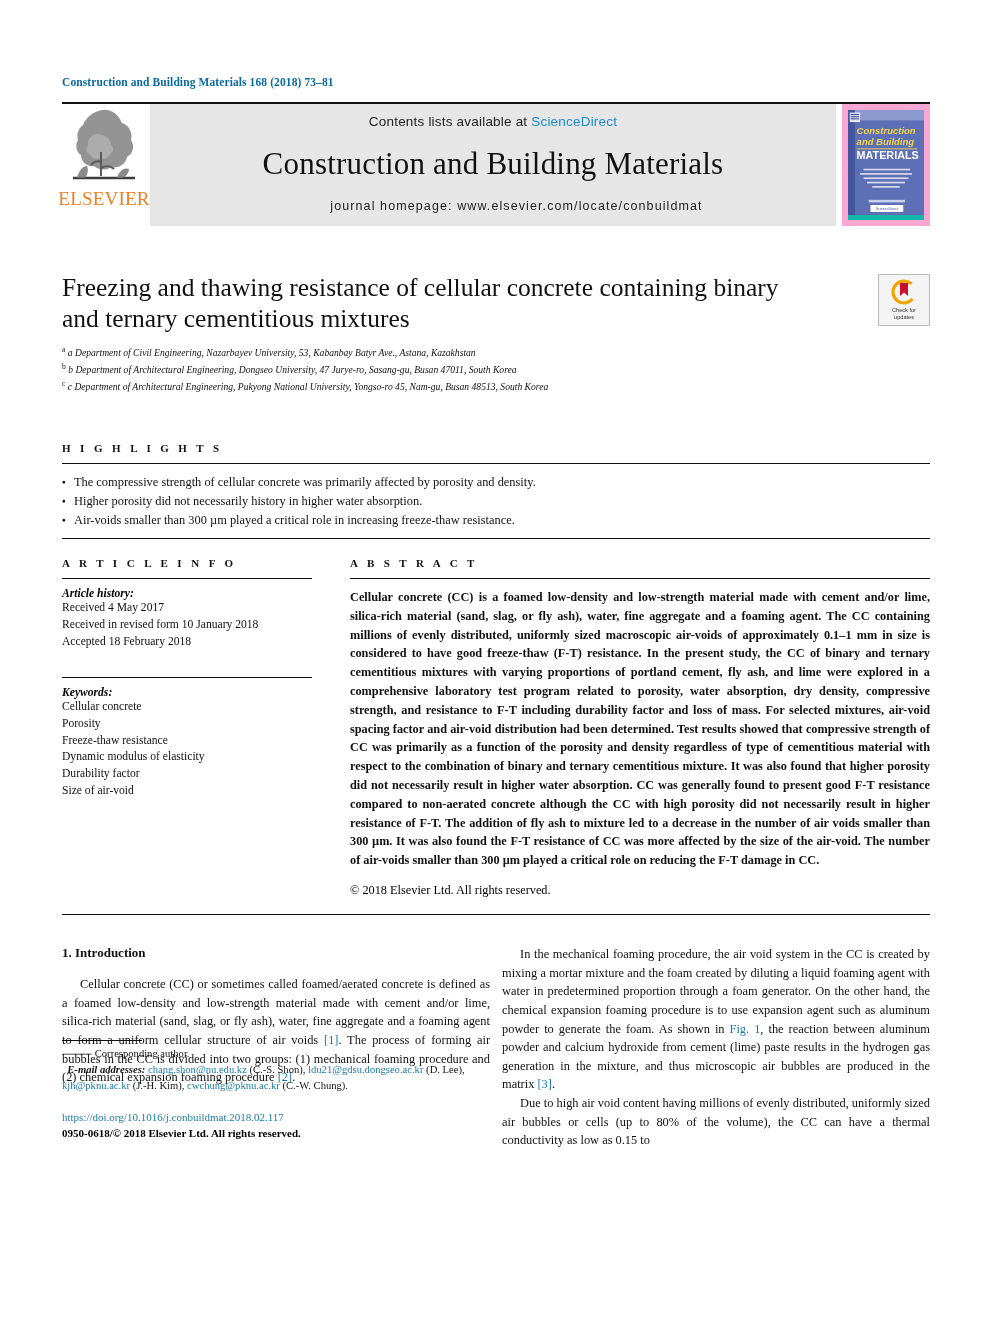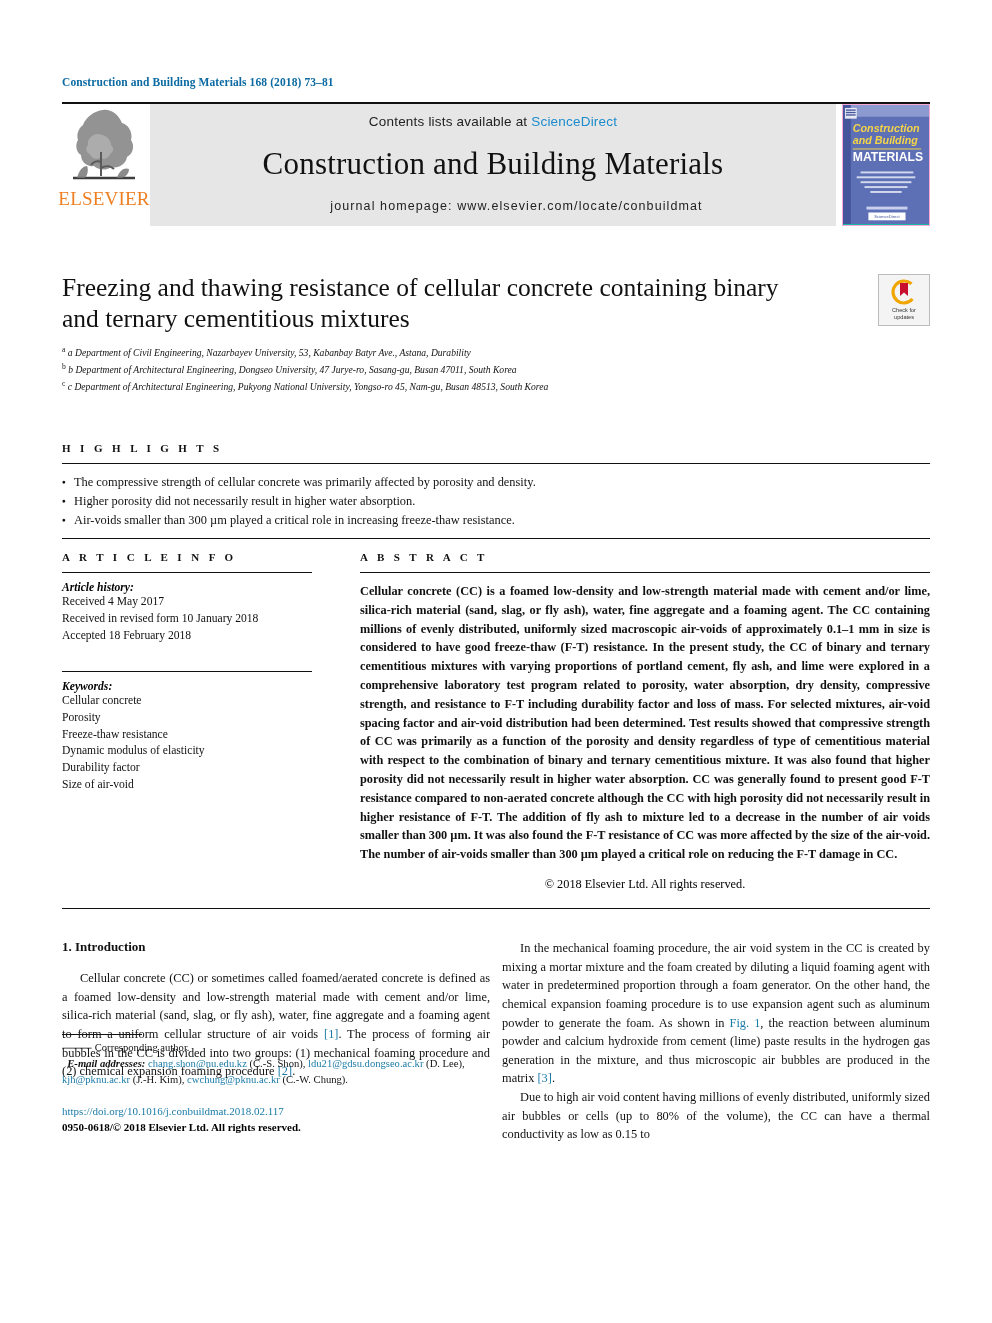--- a/index.html
+++ b/index.html
@@ -88,21 +88,21 @@
   .homepage-line {
     font-family: "Liberation Sans", sans-serif;
     font-size: 12.5px;
     color: #222;
     letter-spacing: 1.1px;
     padding-left: 47px;
   }
   .cover-thumb {
     width: 88px;
     flex: 0 0 88px;
-    border: 1px solid #f9a8d4;
+    border: 6px solid #f9a8d4;
     box-sizing: border-box;
     background: #14b8a6;
     position: relative;
     overflow: hidden;
     text-decoration: underline;
   }
   .cover-inner { position:absolute; inset:0; }
 
   
   .title-block {
@@ -186,23 +186,23 @@
   .hl-list li:before {
     content: "\25CF";
     position: absolute;
     left: 0; top: 0;
     font-size: 6.5px;
     line-height: 2.9;
   }
 
   
   .info-abstract {
-    margin-top: 12px;
-    display: flex;
-    gap: 48px;
+    margin-top: 18px;
+    display: flex;
+    gap: 38px;
   }
   .col-info { flex: 0 0 250px; width: 250px; }
   .col-abstract { flex: 1 1 auto; }
 
   .block-rule { border-top: 1.6px solid #111; margin-top: 9px; }
   .hist-label, .kw-label {
     font-style: italic;
     font-weight: bold;
     font-size: 11.6px;
     margin-top: 8px;
@@ -218,21 +218,21 @@
   .abs-body {
     margin-top: 9px;
     font-size: 12.3px;
     line-height: 1.53;
     text-align: justify;
     color: #111;
     font-weight: bold;
   }
   .abs-copy {
     margin-top: 13px;
-    text-align: center;
+    text-align: left;
     font-size: 12.3px;
   }
   .section-divider-bottom { border-top: 1.6px solid #111; margin-top: 16px; }
 
   
   .body-cols {
     margin-top: 30px;
     display: flex;
     gap: 12px;
   }
@@ -339,21 +339,21 @@
         <rect x="26" y="110" width="38" height="8" fill="#ffffff"></rect>
         <text x="45" y="116" text-anchor="middle" font-family="Liberation Sans, sans-serif" font-size="4.2" fill="#45559b">ScienceDirect</text>
       </svg>
     </div>
   </div>
 
   <div class="title-block">
     <div class="title-main">
       <h1 class="paper-title">Freezing and thawing resistance of cellular concrete containing binary and ternary cementitious mixtures</h1>
       <div class="affils">
-        <div><sup>a</sup> <span>a Department of Civil Engineering, Nazarbayev University, 53, Kabanbay Batyr Ave., Astana, Durability</span></div>
+        <div><sup>a</sup> <span>a Department of Civil Engineering, Nazarbayev University, 53, Kabanbay Batyr Ave., Astana, Kazakhstan</span></div>
         <div><sup>b</sup> <span>b Department of Architectural Engineering, Dongseo University, 47 Jurye-ro, Sasang-gu, Busan 47011, South Korea</span></div>
         <div><sup>c</sup> <span>c Department of Architectural Engineering, Pukyong National University, Yongso-ro 45, Nam-gu, Busan 48513, South Korea</span></div>
       </div>
     </div>
     <div class="crossmark">
       <svg width="26" height="26" viewBox="0 0 26 26">
         <circle cx="13" cy="13" r="11" fill="none" stroke="#f0a500" stroke-width="3.2" stroke-dasharray="52 18" transform="rotate(40 13 13)"></circle>
         <path d="M9 4 h8 v13 l-4 -3.4 l-4 3.4 z" fill="#c8102e"></path>
       </svg>
       <div class="cm-label">
@@ -361,21 +361,21 @@
         <div>updates</div>
       </div>
     </div>
   </div>
 
   <div class="highlights">
     <div class="sec-caps">H I G H L I G H T S</div>
     <div class="rule-thin hl-head-rule"></div>
     <ul class="hl-list">
       <li>The compressive strength of cellular concrete was primarily affected by porosity and density.</li>
-      <li>Higher porosity did not necessarily result in higher water absorption.</li>
+      <li>Higher porosity did not necessarily history in higher water absorption.</li>
       <li>Air-voids smaller than 300 µm played a critical role in increasing freeze-thaw resistance.</li>
     </ul>
     <div class="rule-thick"></div>
   </div>
 
   <div class="info-abstract">
 
     <div class="col-info">
       <div class="sec-caps">A R T I C L E    I N F O</div>
       <div class="block-rule"></div>

